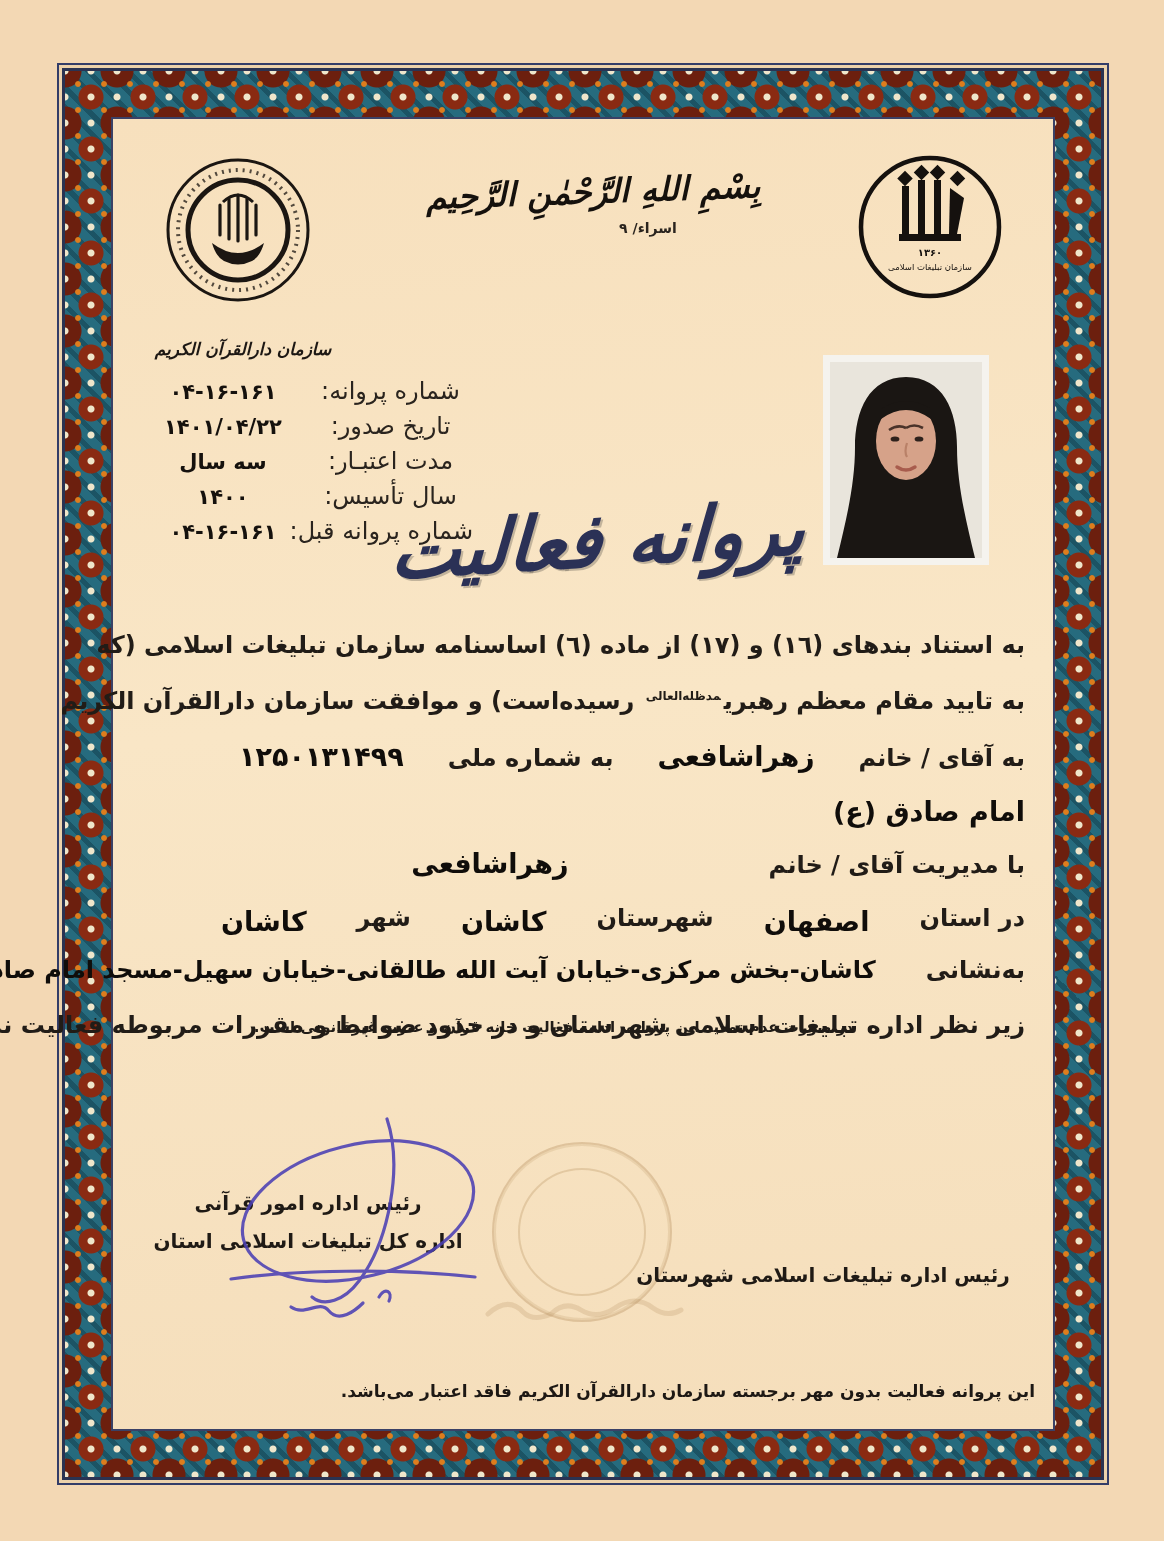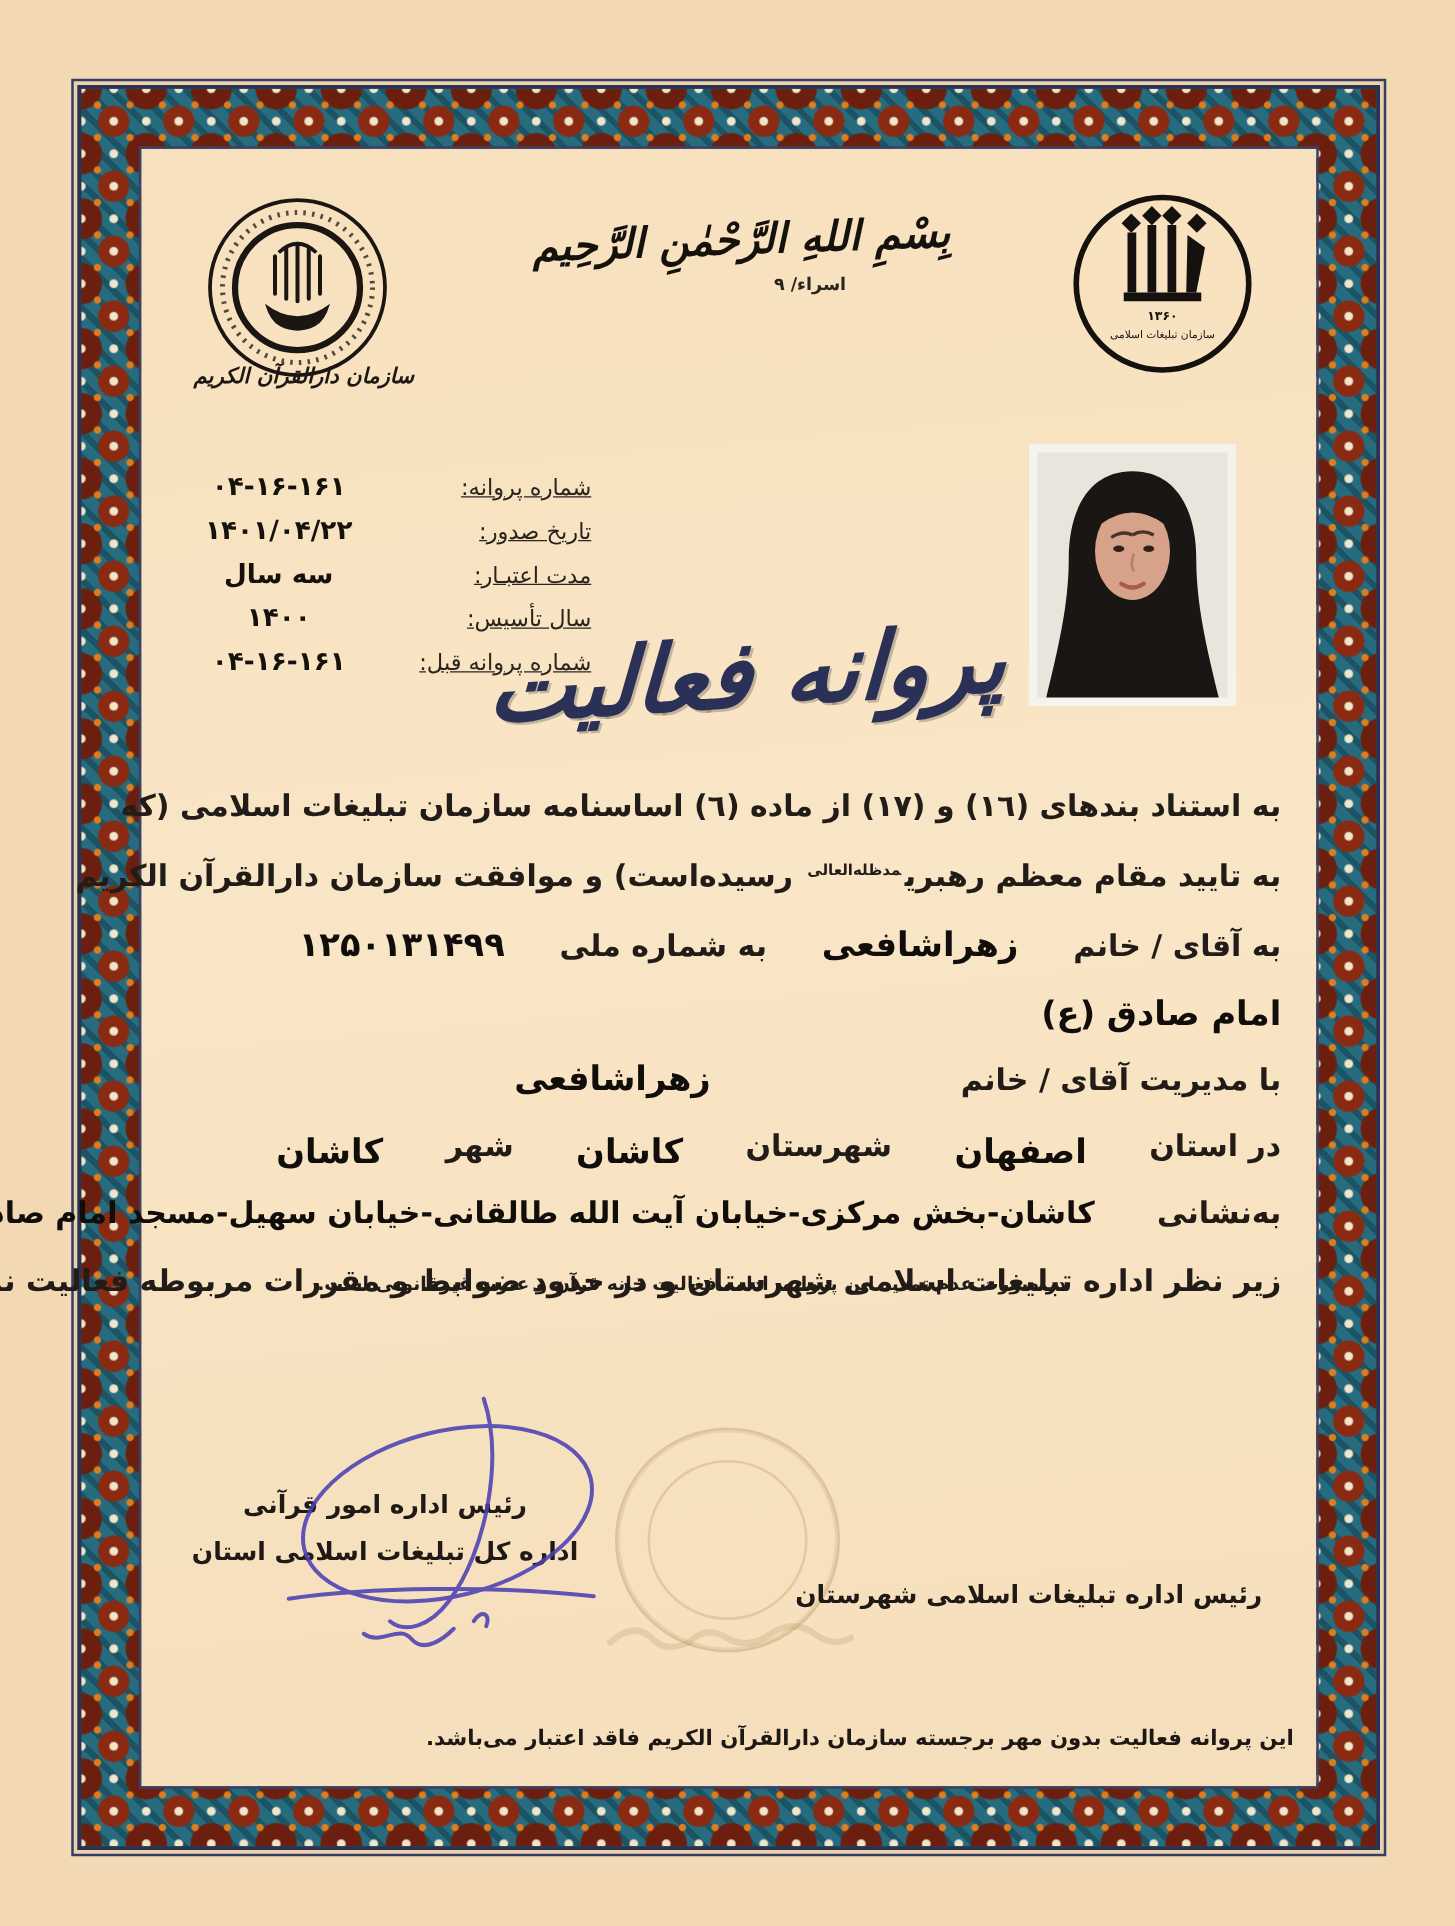--- a/index.html
+++ b/index.html
@@ -32,37 +32,37 @@
     position:absolute;inset:46px;
     background:linear-gradient(175deg,#f7e0bd 0%,#f9e6c6 45%,#f5debb 100%);
     border:2px solid #3a4166;
     direction:rtl;
   }
   .abs{position:absolute;}
 
   
   .seal-caption{
     font-size:17px;font-weight:bold;font-style:italic;
-    text-align:center;color:#1d1814;white-space:nowrap;
+    text-align:center;color:#1d1814;white-space:nowrap;margin-top:48px;
   }
 
   
   .bismillah-block{left:280px;top:52px;width:400px;text-align:center;}
   .bismillah{
     font-size:33px;font-weight:bold;font-style:italic;color:#15110d;
     transform:rotate(-2deg);line-height:1.3;
   }
   .verse{font-size:26px;font-weight:bold;color:#15110d;margin-top:17px;line-height:1.4;}
   .verse-ref{font-size:14px;font-weight:bold;color:#2a241e;margin-top:6px;transform:translateX(55px);}
   .verse-translation{font-size:16px;font-weight:bold;color:#1d1814;margin-top:9px;white-space:nowrap;}
 
   
   .fields{left:25px;top:258px;width:335px;}
   .field-row{display:flex;flex-direction:row;align-items:baseline;margin-bottom:13px;height:22px;}
-  .field-label{width:165px;font-size:18px;color:#2a241e;text-align:right;white-space:nowrap;text-decoration:underline;}
+  .field-label{width:165px;font-size:24px;color:#2a241e;text-align:center;white-space:nowrap;}
   .field-value{flex:1;text-align:center;font-size:21px;font-weight:bold;color:#15110d;white-space:nowrap;}
   .num{direction:ltr;unicode-bidi:isolate;letter-spacing:1px;}
 
   
   .title{
     left:250px;top:378px;width:470px;text-align:center;
     font-size:74px;font-weight:bold;font-style:italic;
     color:#2b3156;
     transform:rotate(-3.5deg) skewX(-6deg);
     text-shadow:2px 2px 0 rgba(95,88,80,.35);

